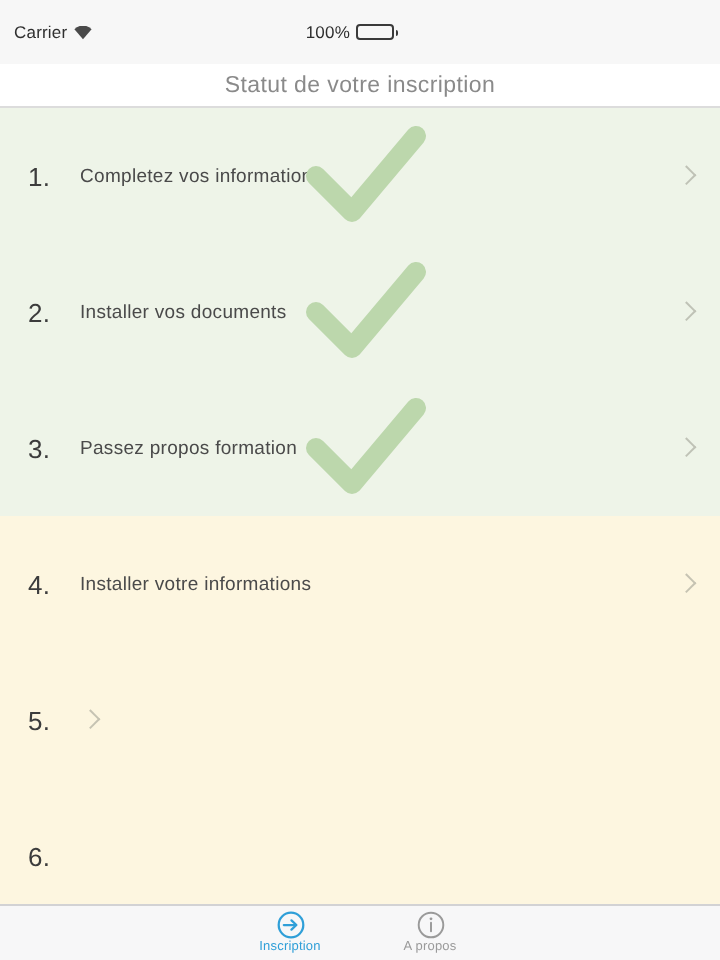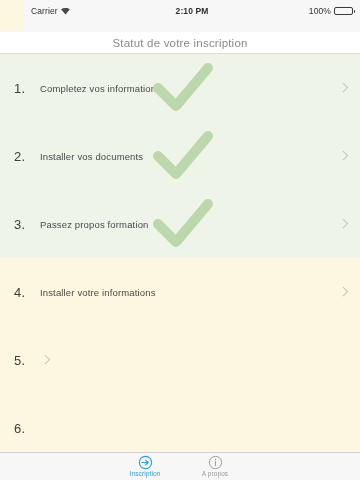--- a/index.html
+++ b/index.html
@@ -25,26 +25,25 @@
     display: flex;
     flex-direction: column;
   }
 
   
   .status-bar {
     height: 17px;
     flex: 0 0 17px;
     background: #f7f7f7;
     display: flex;
-    align-items: flex-end;
+    align-items: center;
     padding: 16px 7px;
     font-size: 8.5px;
     color: #2f2f2f;
     letter-spacing: 0.1px;
-    margin-left: 24px;
   }
   .status-left {
     display: flex;
     align-items: center;
     gap: 3px;
     width: 95px;
   }
   .status-center {
     flex: 1;
     text-align: center;
@@ -206,21 +205,20 @@
 
 <div class="device">
 
   <div class="status-bar">
     <div class="status-left">
       <span>Carrier</span>
       <svg class="wifi-icon" width="9" height="7" viewBox="0 0 9 7">
         <path d="M4.5 6.6 L0.2 1.6 A6 6 0 0 1 8.8 1.6 Z" fill="#4a4a4a"></path>
       </svg>
     </div>
-    <div class="status-center">2:10 PM</div>
     <div class="status-right">
       <span>100%</span>
       <span class="battery">
         <span class="battery-fill"></span>
       </span>
     </div>
   </div>
 
   <div class="nav-bar">
     <span class="nav-title">Statut de votre inscription</span>

